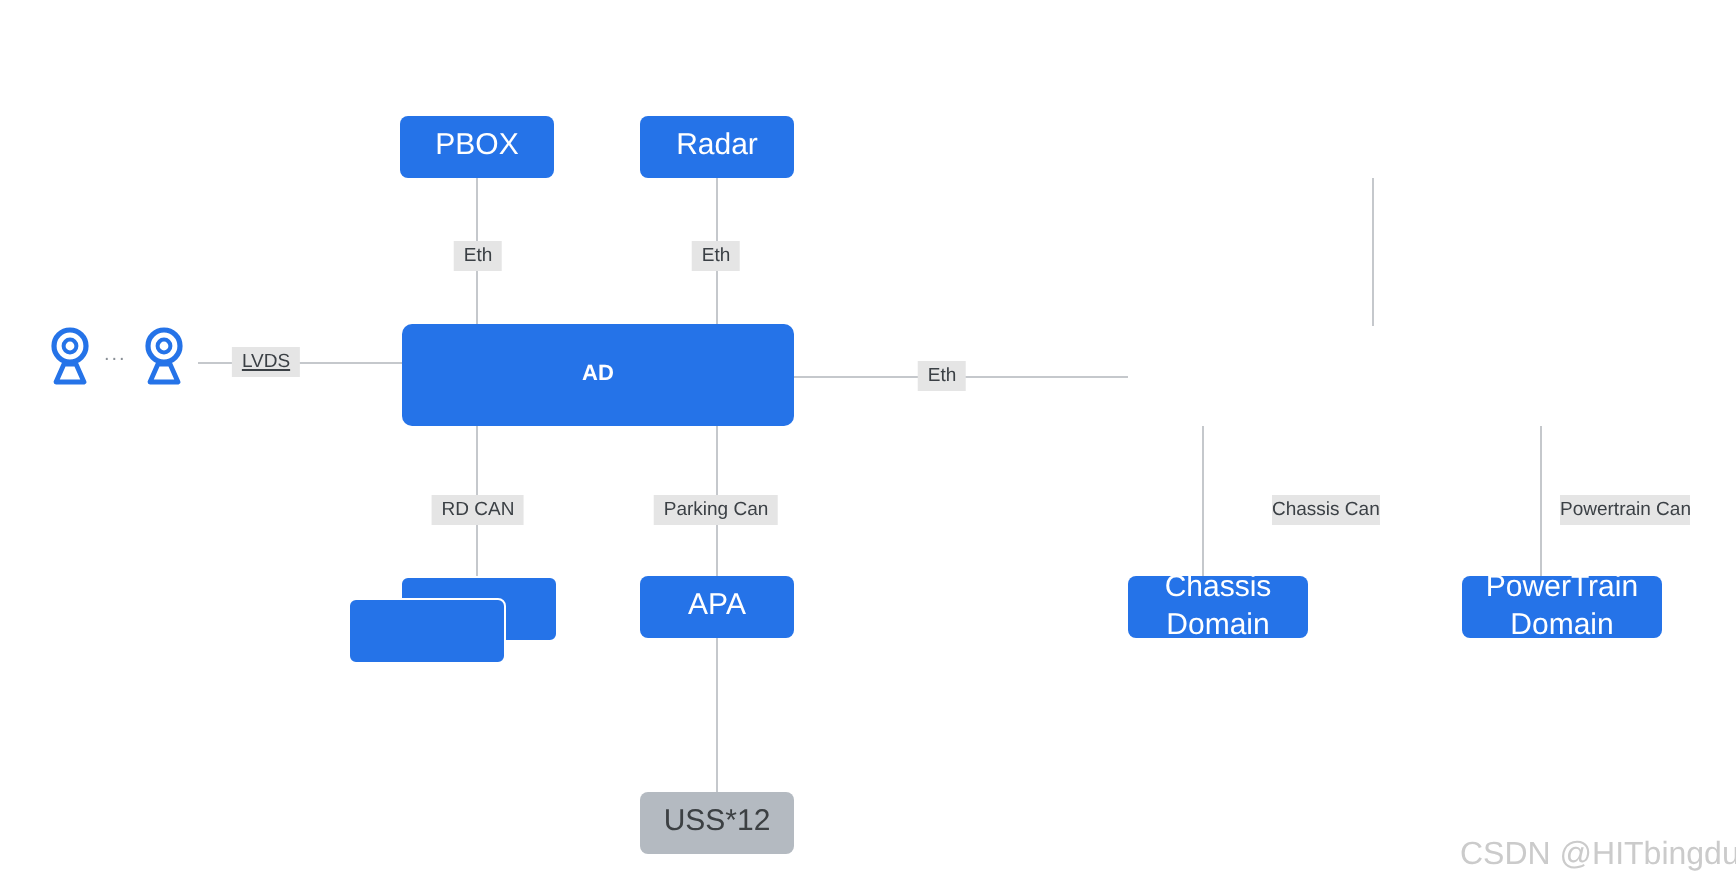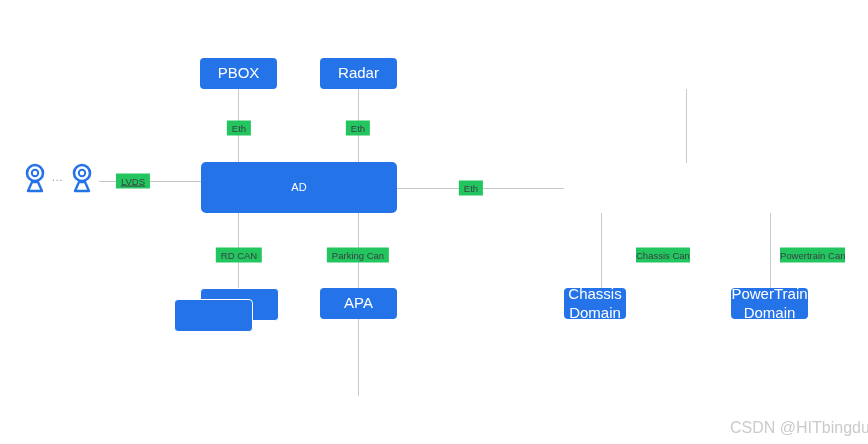--- a/index.html
+++ b/index.html
@@ -11,21 +11,21 @@
     position:absolute;display:flex;align-items:center;justify-content:center;
     background:#2573e8;color:#ffffff;border-radius:4px;text-align:center;
     font-size:15px;line-height:1.25;z-index:3;
   }
   .node.big{font-size:11px;border-radius:5px;}
   .node.gray{background:#b4bac1;color:#3c4043;}
   .stack{border:1.5px solid #ffffff;}
   .line{position:absolute;background:#c5c8cc;z-index:1;}
   .edge-label{
     position:absolute;transform:translate(-50%,-50%);
-    background:#22c55e;color:#3b4045;font-size:9.5px;
+    background:#e5e5e5;color:#3b4045;font-size:9.5px;
     padding:2px 5px;white-space:nowrap;z-index:2;
   }
   .edge-label.side{transform:translate(0,-50%);padding:2px 0;}
   .cam{position:absolute;z-index:3;}
   .dots{position:absolute;color:#8a9097;font-size:10px;letter-spacing:1px;z-index:3;}
   .watermark{
     position:absolute;color:#cbcbcb;font-size:16px;white-space:nowrap;z-index:4;
   }
 </style>
 </head>
@@ -60,25 +60,26 @@
   </svg>
   <div class="dots" style="left:52px;top:172px;">...</div>
   <svg class="cam" style="left:69px;top:162px;" width="26" height="32" viewBox="0 0 26 32">
     <circle cx="13" cy="11" r="8" fill="none" stroke="#2573e8" stroke-width="2.6"></circle>
     <circle cx="13" cy="11" r="3.2" fill="none" stroke="#2573e8" stroke-width="2"></circle>
     <path d="M6 29 L10 20 L16 20 L20 29 Z" fill="none" stroke="#2573e8" stroke-width="2.4" stroke-linejoin="round"></path>
   </svg>
 
   <div class="node" style="left:200px;top:58px;width:77px;height:31px;">PBOX</div>
   <div class="node" style="left:320px;top:58px;width:77px;height:31px;">Radar</div>
-  <div class="node big" style="left:201px;top:162px;width:196px;height:51px;">AD</div>
+  <div class="node big" style="left:201px;top:162px;width:196px;height:51px;font-weight:bold;">AD</div>
 
   <div class="node stack" style="left:200px;top:288px;width:77px;height:31px;z-index:3;"></div>
   <div class="node stack" style="left:174px;top:299px;width:77px;height:31px;z-index:4;"></div>
 
   <div class="node" style="left:320px;top:288px;width:77px;height:31px;">APA</div>
+  <div class="node gray" style="left:320px;top:396px;width:77px;height:31px;">USS*12</div>
 
-  <div class="node" style="left:564px;top:288px;width:62px;height:31px;">Chassis Domain</div>
-  <div class="node" style="left:731px;top:288px;width:77px;height:31px;padding:0 6px;box-sizing:border-box;">PowerTrain Domain</div>
+  <div class="node" style="left:564px;top:288px;width:90px;height:31px;">Chassis Domain</div>
+  <div class="node" style="left:731px;top:288px;width:100px;height:31px;padding:0 6px;box-sizing:border-box;">PowerTrain Domain</div>
 
   <div class="watermark" style="left:730px;top:419px;">CSDN @HITbingdu</div>
 
 </div>
 
 </body></html>

